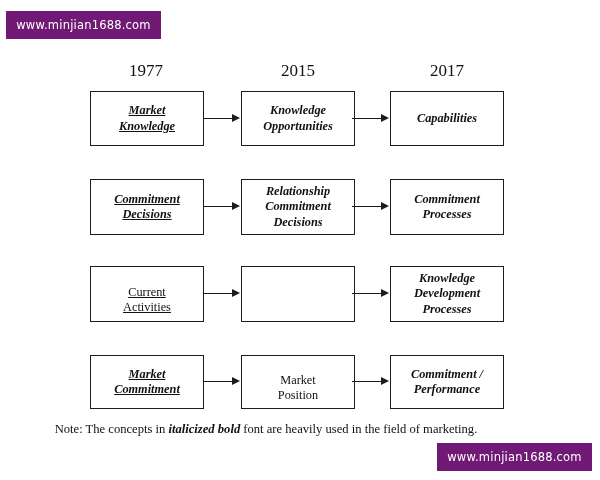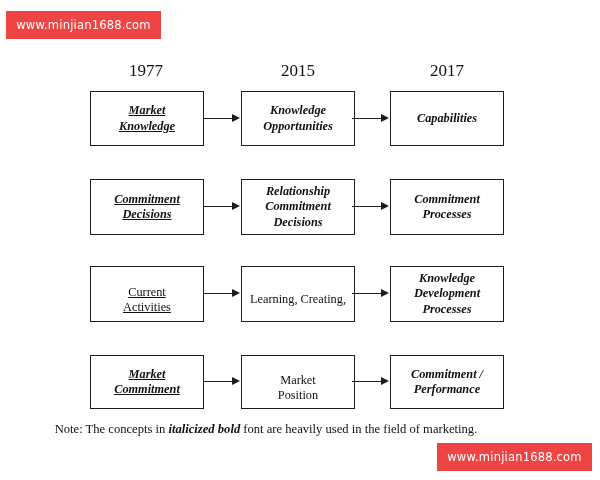--- a/index.html
+++ b/index.html
@@ -12,21 +12,21 @@
     height: 480px;
     position: relative;
     overflow: hidden;
     font-family: "Liberation Serif", "DejaVu Serif", serif;
     color: #111111;
   }
 
   
   .watermark {
     position: absolute;
-    background: #ef4444;
+    background: #701a75;
     color: #ffffff;
     font-family: "DejaVu Sans", "Liberation Sans", sans-serif;
     font-size: 11.5px;
     letter-spacing: 0.2px;
     display: flex;
     align-items: center;
     justify-content: center;
     white-space: nowrap;
   }
   #watermark-top {
@@ -195,21 +195,20 @@
     <span class="txt">Current</span>
     <span class="txt">Activities</span>
   </span>
 </div>
 <div class="arrow arrow-a ay-3">
   <span class="shaft"></span>
   <span class="head"></span>
 </div>
 <div class="node-box col-2 row-3">
   <span class="plain">
-    <span class="txt">Learning, Creating,</span>
   </span>
 </div>
 <div class="arrow arrow-b ay-3">
   <span class="shaft"></span>
   <span class="head"></span>
 </div>
 <div class="node-box col-3 row-3">
   <span class="em-bold">
     <span class="txt">Knowledge</span>
     <span class="txt">Development</span>

